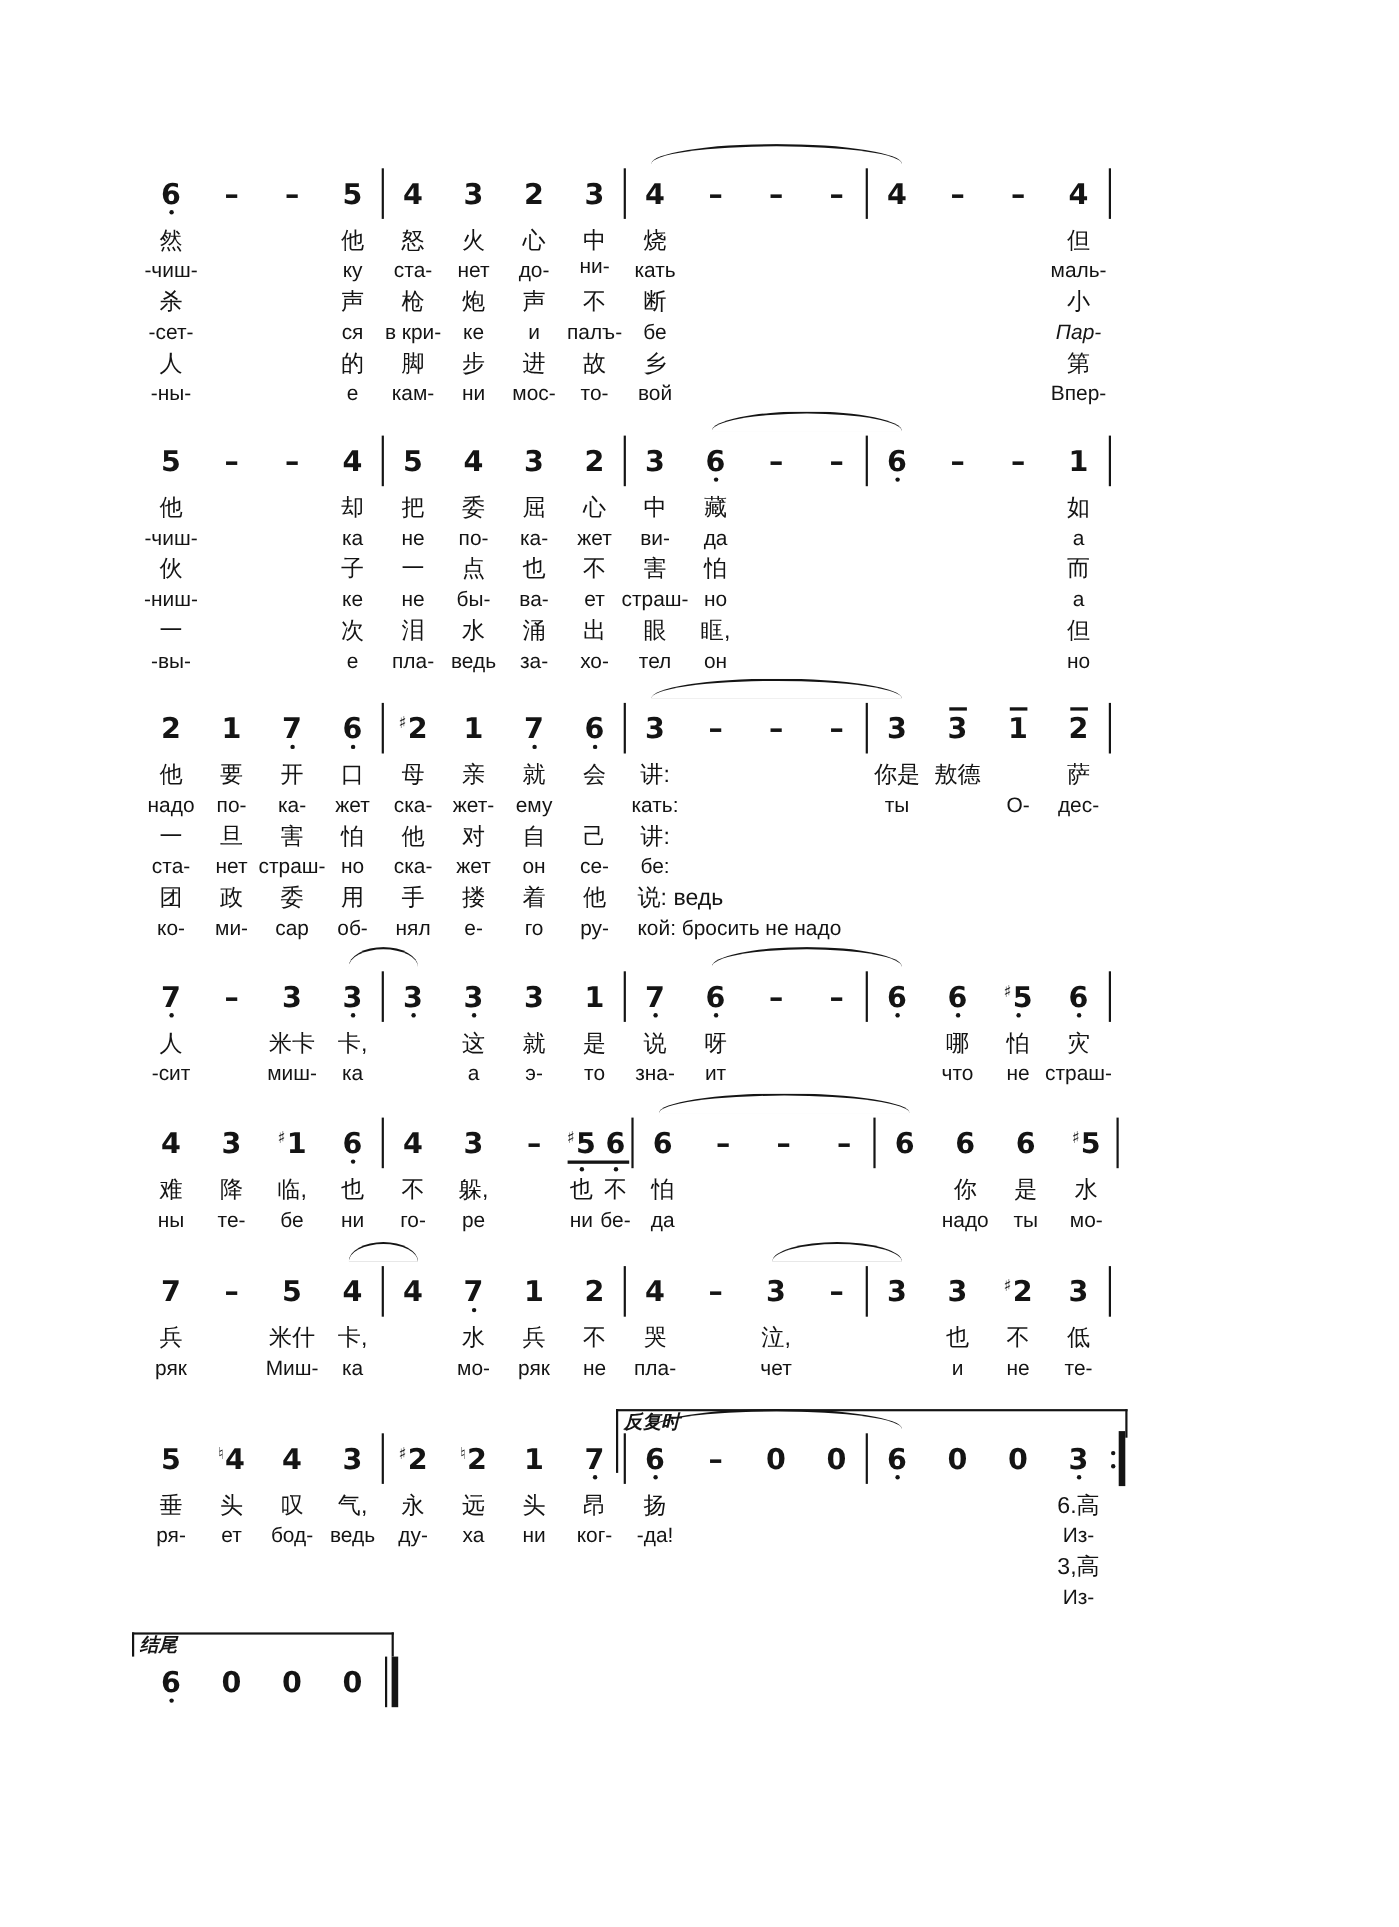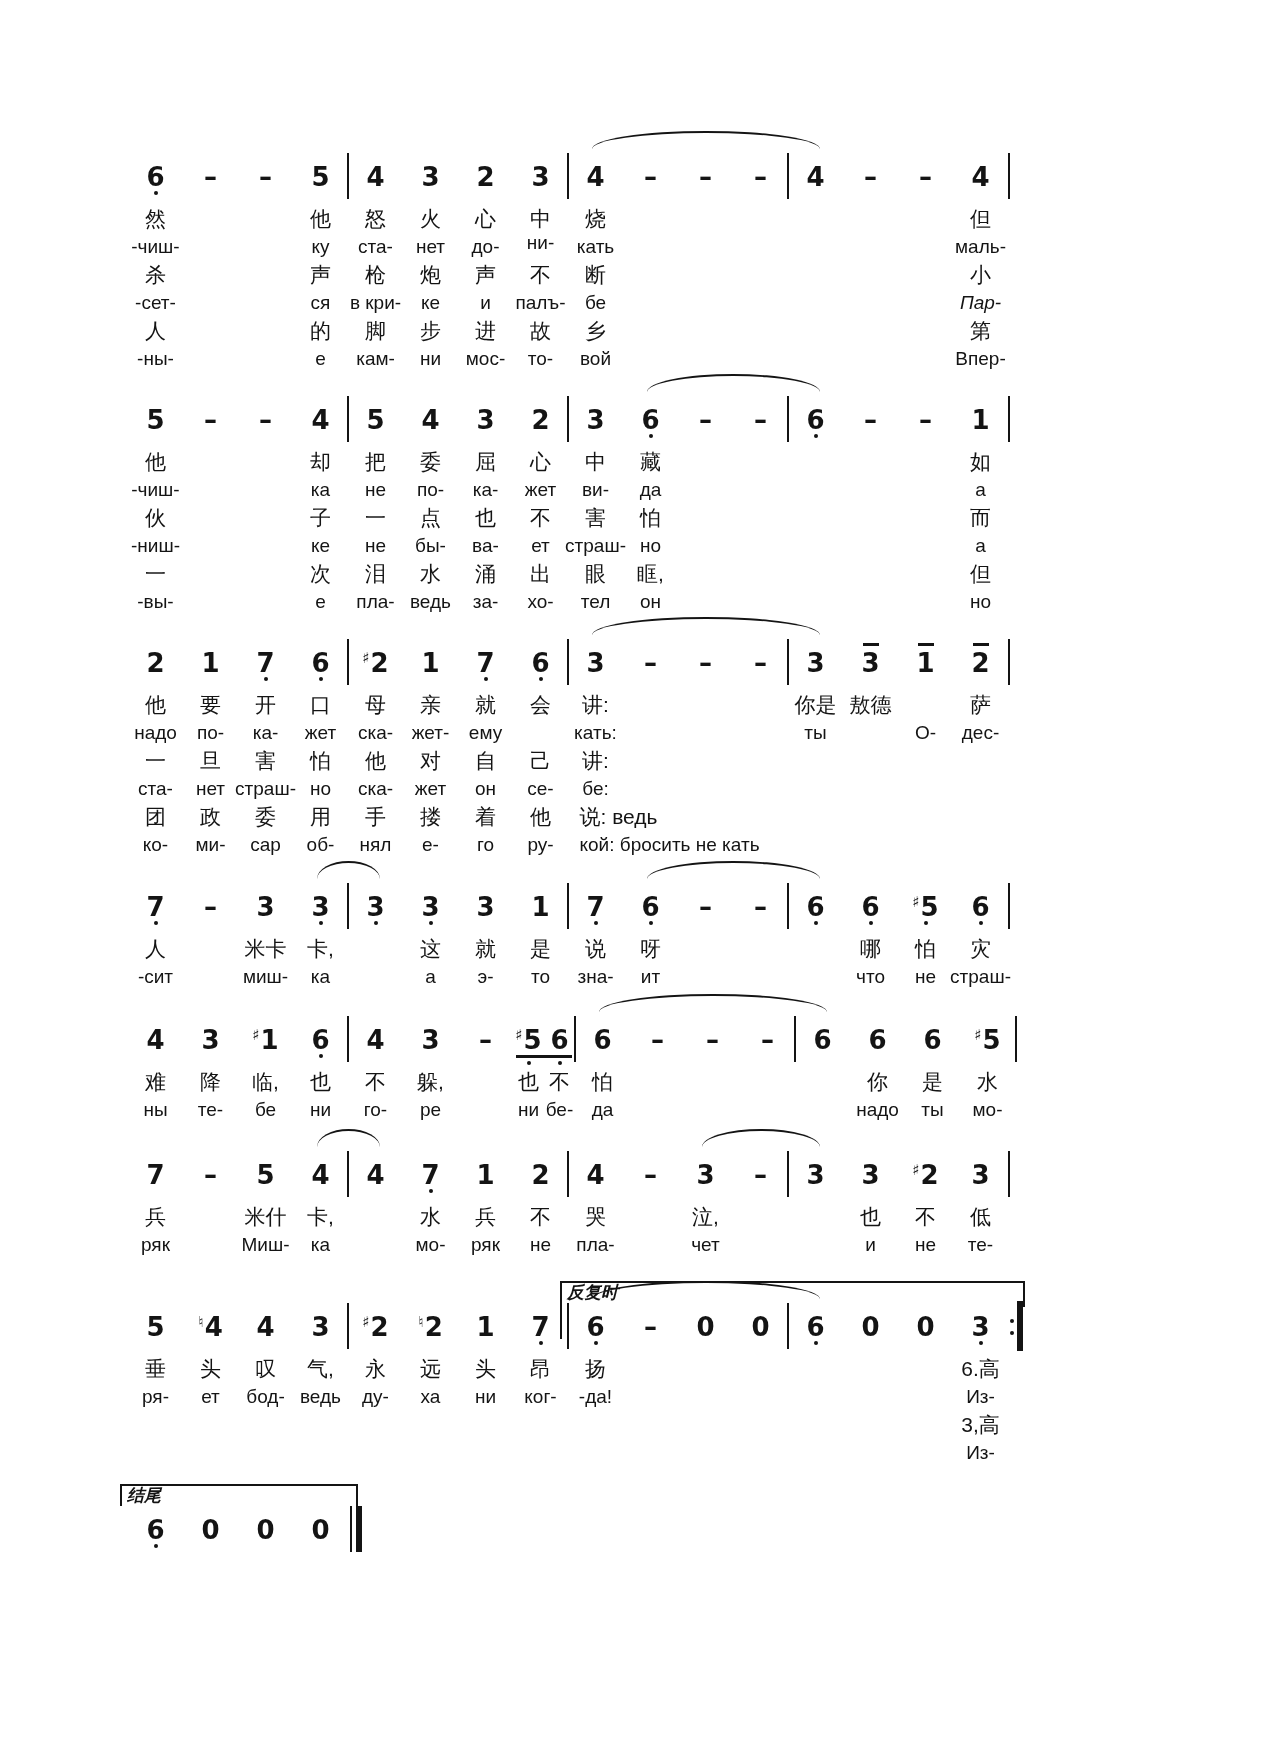--- a/index.html
+++ b/index.html
@@ -250,21 +250,21 @@
       <div class="lyr zh" style="top: 160px; left: 488px; width: 105px;">他</div>
       <div class="lyr zh" style="top: 160px; left: 579.5px; text-align: left;">说: ведь</div>
       <div class="lyr ru" style="top: 188px; left: 103px; width: 105px;">ко-</div>
       <div class="lyr ru" style="top: 188px; left: 158px; width: 105px;">ми-</div>
       <div class="lyr ru" style="top: 188px; left: 213px; width: 105px;">сар</div>
       <div class="lyr ru" style="top: 188px; left: 268px; width: 105px;">об-</div>
       <div class="lyr ru" style="top: 188px; left: 323px; width: 105px;">нял</div>
       <div class="lyr ru" style="top: 188px; left: 378px; width: 105px;">е-</div>
       <div class="lyr ru" style="top: 188px; left: 433px; width: 105px;">го</div>
       <div class="lyr ru" style="top: 188px; left: 488px; width: 105px;">ру-</div>
-      <div class="lyr ru" style="top: 188px; left: 579.5px; text-align: left;">кой: бросить не кать</div>
+      <div class="lyr ru" style="top: 188px; left: 579.5px; text-align: left;">кой: бросить не надо</div>
     </div>
     <div class="system" style="top: 887px;">
       <div class="cell" style="left: 128px; width: 55px;"><span class="num">7</span><div class="odot" style="top: 34px;"></div></div>
       <div class="cell" style="left: 183px; width: 55px;"><span class="num">–</span></div>
       <div class="cell" style="left: 238px; width: 55px;"><span class="num">3</span></div>
       <div class="cell" style="left: 293px; width: 55px;"><span class="num">3</span><div class="odot" style="top: 34px;"></div></div>
       <div class="cell" style="left: 348px; width: 55px;"><span class="num">3</span><div class="odot" style="top: 34px;"></div></div>
       <div class="cell" style="left: 403px; width: 55px;"><span class="num">3</span><div class="odot" style="top: 34px;"></div></div>
       <div class="cell" style="left: 458px; width: 55px;"><span class="num">3</span></div>
       <div class="cell" style="left: 513px; width: 55px;"><span class="num">1</span></div>

